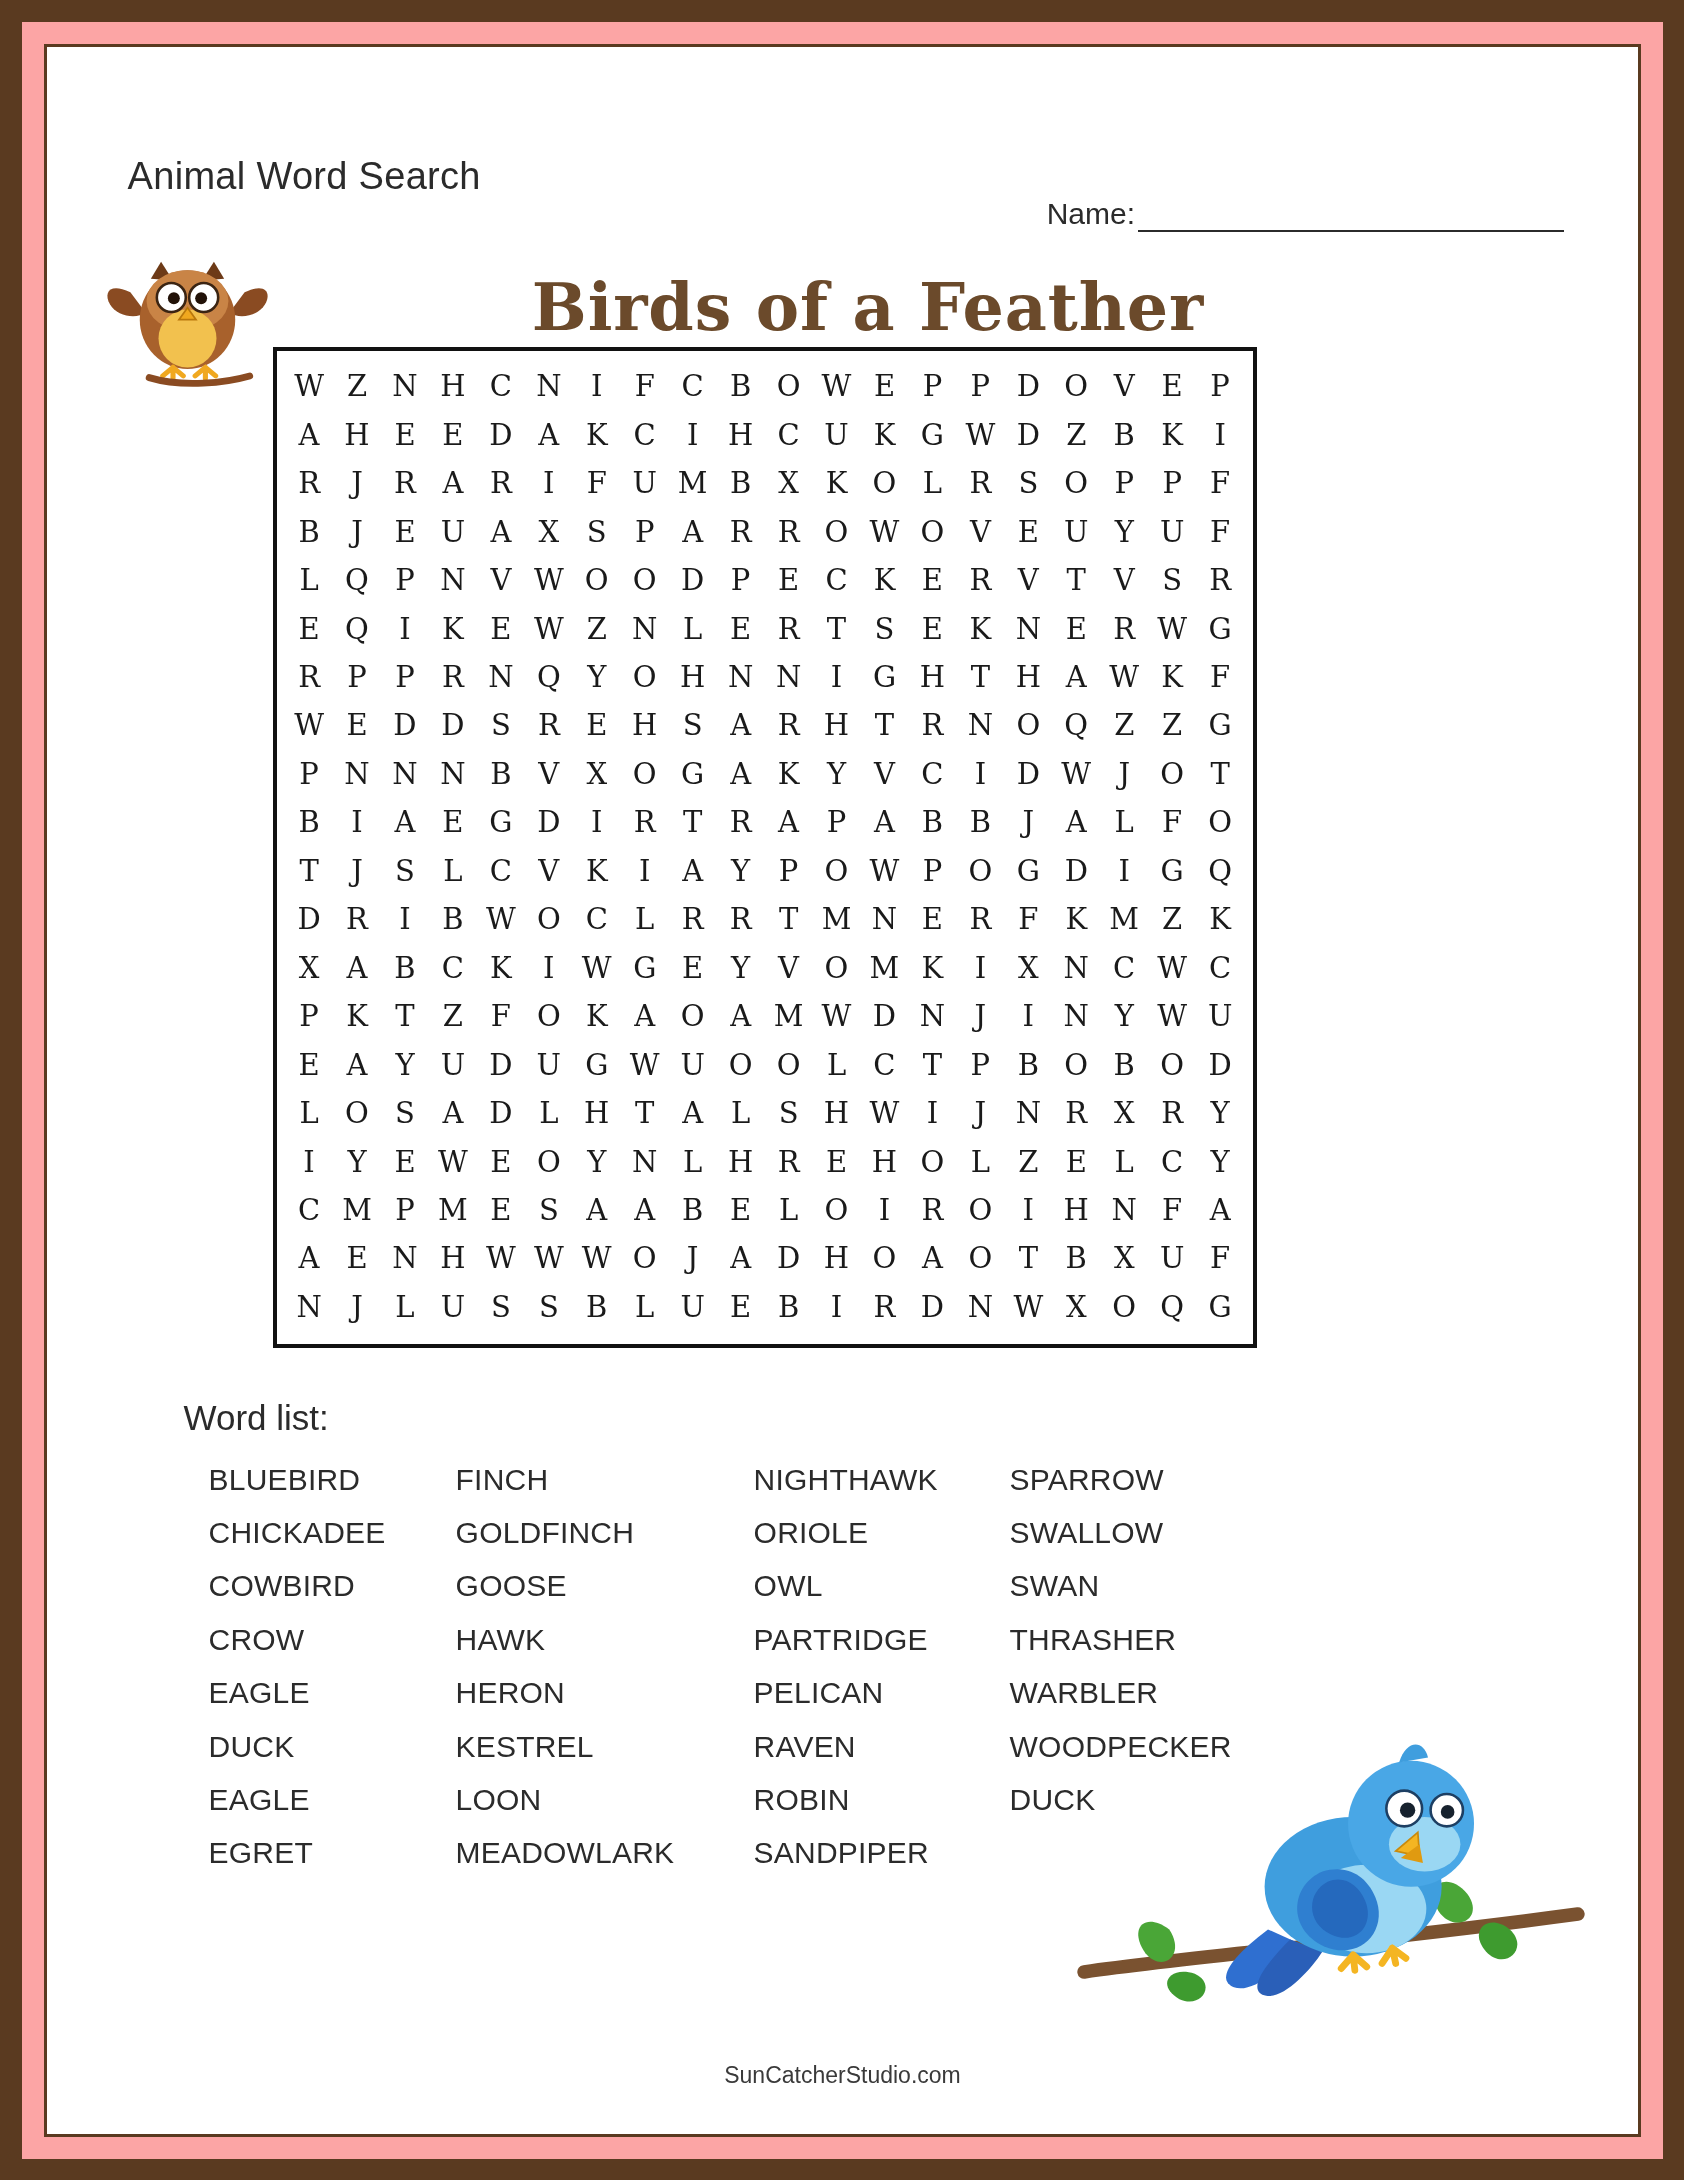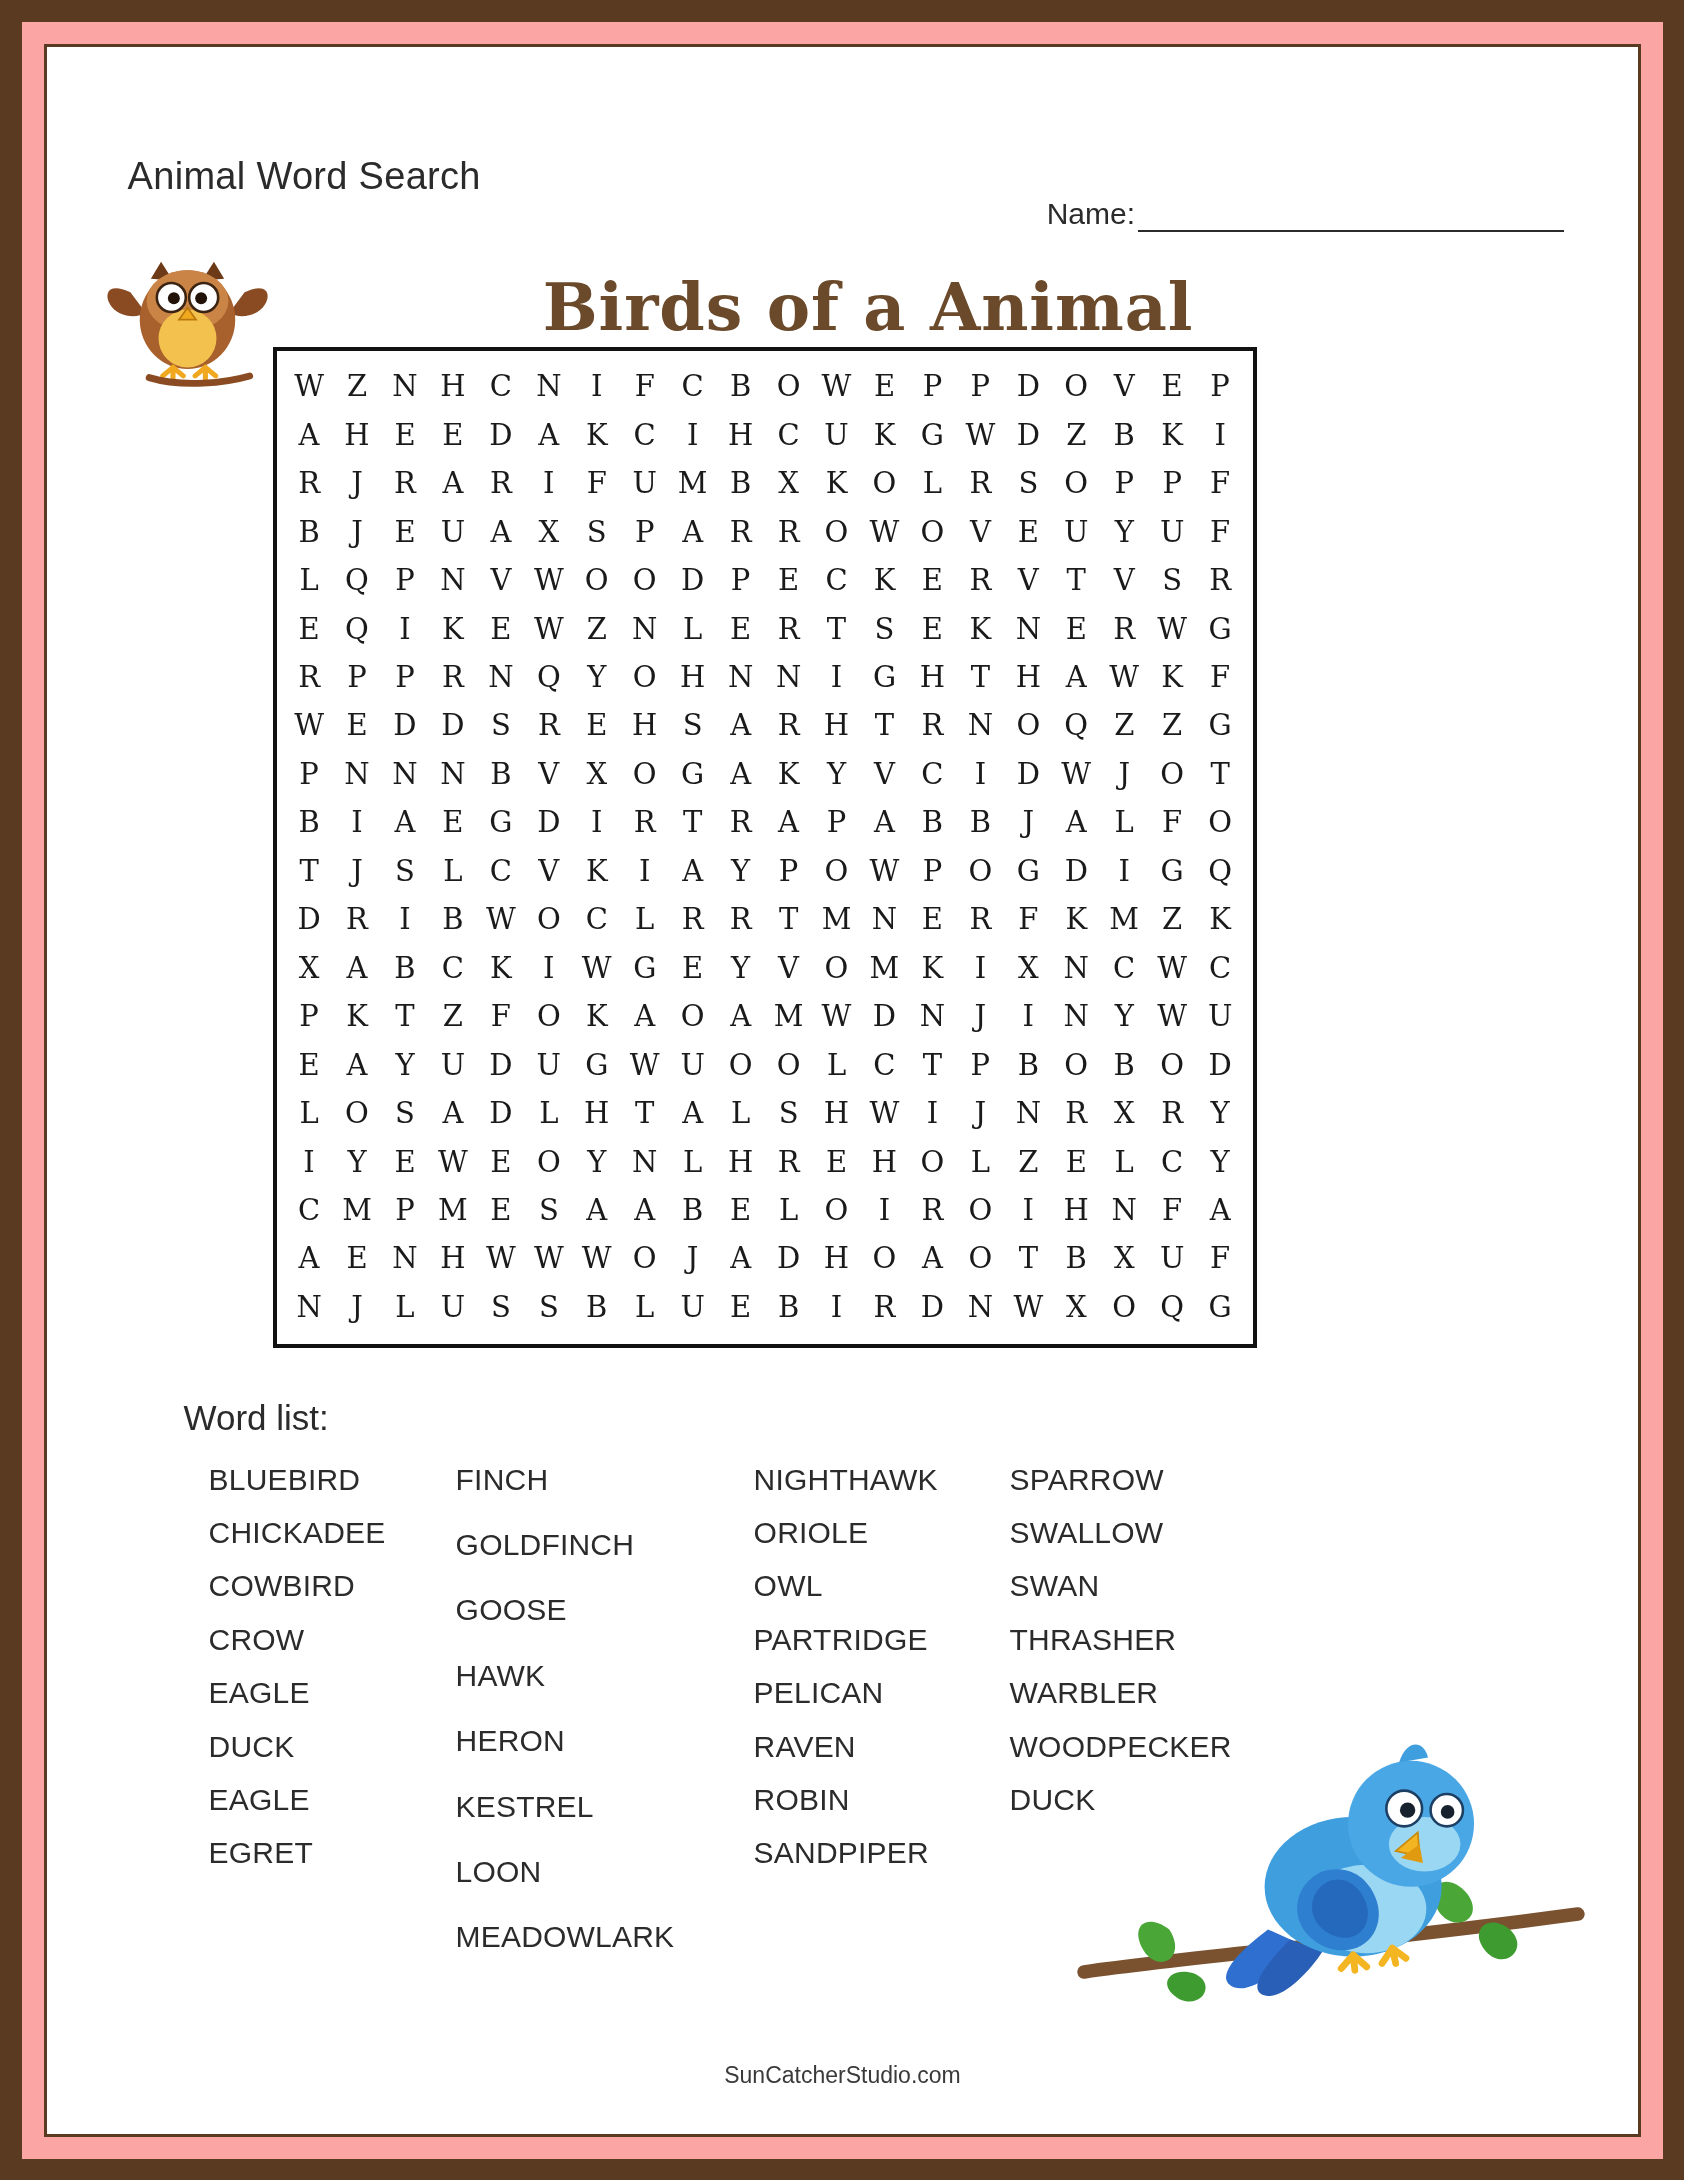--- a/index.html
+++ b/index.html
@@ -134,21 +134,21 @@
     top: 1380px;
     width: 1107px;
     display: flex;
     gap: 0px;
   }
   .wl-col {
     display: flex;
     flex-direction: column;
   }
   .wl-col.c1 { width: 247px; }
-  .wl-col.c2 { width: 298px; gap: 12px; }
+  .wl-col.c2 { width: 298px; }
   .wl-col.c3 { width: 256px; }
   .wl-col.c4 { width: 256px; }
   .wl-item {
     font-size: 30px;
     color: #2b2b2b;
     line-height: 1.78;
     letter-spacing: 0.2px;
     white-space: nowrap;
   }
 
@@ -206,21 +206,21 @@
         <circle cx="121" cy="59" r="7" fill="#221208"></circle>
 
         <path d="M105 70 L95 84 L115 84 Z" fill="#f0a81f" stroke="#b9780c" stroke-width="2"></path>
 
         <path d="M88 140 l-12 10 M88 140 l0 13 M88 140 l12 10" stroke="#f0a81f" stroke-width="6" fill="none" stroke-linecap="round"></path>
         <path d="M126 140 l-12 10 M126 140 l0 13 M126 140 l12 10" stroke="#f0a81f" stroke-width="6" fill="none" stroke-linecap="round"></path>
 
         <path d="M60 152 C100 164 150 158 178 150" stroke="#8a4b22" stroke-width="8" fill="none" stroke-linecap="round"></path>
       </svg>
 
-      <div class="puzzle-title">Birds of a Animal</div>
+      <div class="puzzle-title">Birds of a Feather</div>
 
       <div class="grid-box">
         <div class="grid" id="grid">
             <div class="cell">W</div>
             <div class="cell">Z</div>
             <div class="cell">N</div>
             <div class="cell">H</div>
             <div class="cell">C</div>
             <div class="cell">N</div>
             <div class="cell">I</div>

